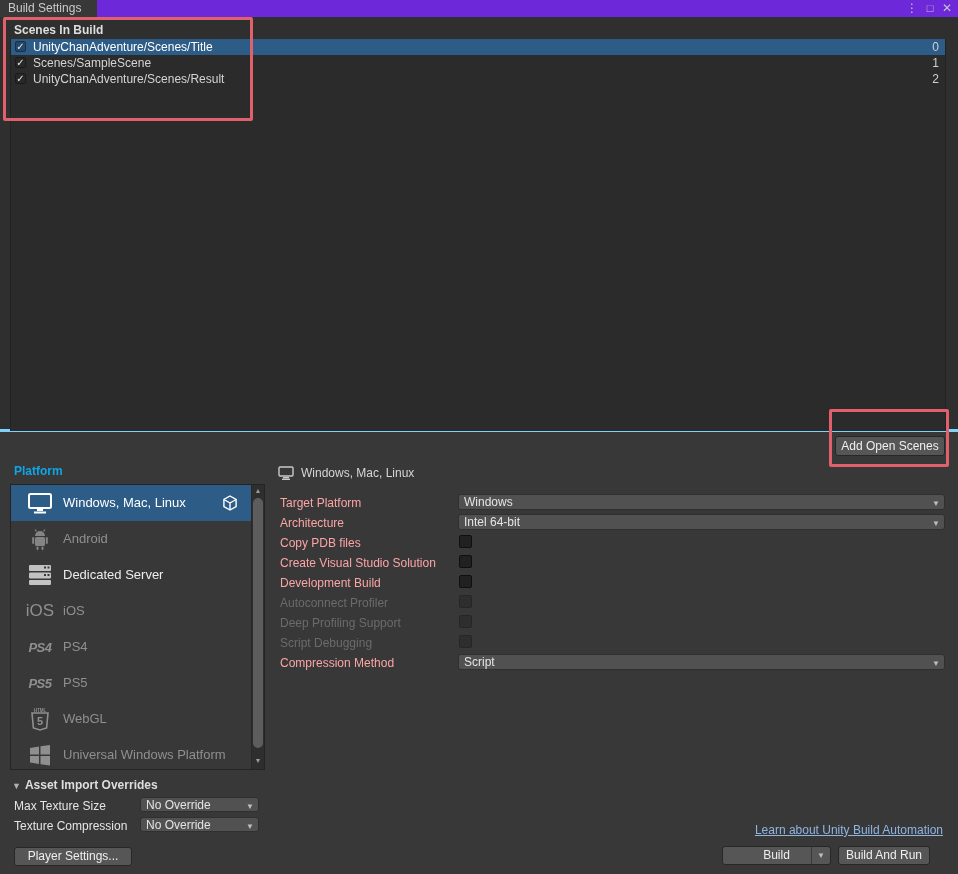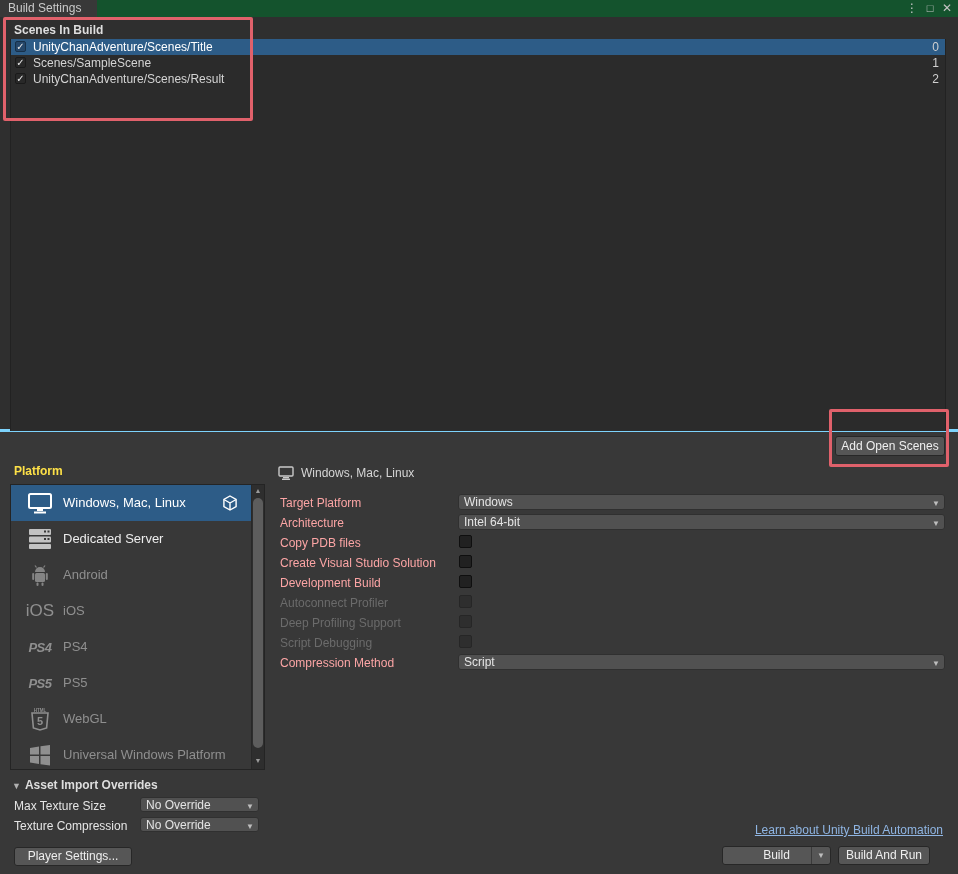--- a/index.html
+++ b/index.html
@@ -1,21 +1,21 @@
 <!DOCTYPE html>
 <html><head>
 <meta charset="utf-8">
 <style>
   * { margin:0; padding:0; box-sizing:border-box; }
   html,body { background:#1e1e1e; }
   body { font-family:"Liberation Sans","DejaVu Sans",sans-serif; font-size:12px; color:#c9c9c9; }
   #window { position:relative; width:958px; height:874px; background:#383838; overflow:hidden; }
 
   
-  .topbar { position:absolute; left:0; top:0; width:958px; height:17px; background:#14532d; }
+  .topbar { position:absolute; left:0; top:0; width:958px; height:17px; background:#6d28d9; }
   .tab { position:absolute; left:0; top:0; width:97px; height:17px; background:#383838;
          color:#cacaca; font-size:12px; line-height:17px; padding-left:8px; }
   .winctl { position:absolute; top:0; height:17px; line-height:16px; color:#c4c4c4; font-size:12px;
             text-align:center; width:16px; cursor:default; }
   .winctl.menu  { right:38px; }
   .winctl.maxi  { right:20px; font-size:11px; }
   .winctl.close { right:3px; }
 
   
   .scenes-region { position:absolute; left:0; top:17px; width:958px; height:415px;
@@ -35,21 +35,21 @@
   .add-open-scenes { position:absolute; left:835px; top:436px; width:110px; height:20px;
         background:#565656; border:1px solid #272727; border-radius:3px; color:#efefef;
         font-size:12px; line-height:18px; text-align:center; cursor:default; }
 
   
   .ann { position:absolute; border:3px solid #e0616b; border-radius:2px; z-index:50; pointer-events:none; }
   .ann1 { left:3px; top:17px; width:250px; height:104px; }
   .ann2 { left:829px; top:409px; width:120px; height:58px; }
 
   
-  .platform-header { position:absolute; left:14px; top:464px; font-weight:bold; color:#fde047; }
+  .platform-header { position:absolute; left:14px; top:464px; font-weight:bold; color:#0ea5e9; }
   .platform-list { position:absolute; left:10px; top:484px; width:255px; height:286px;
                    background:#383838; border:1px solid #242424; overflow:hidden; }
   .plat-row { position:relative; width:100%; height:36px; }
   .plat-row.selected { background:#2d5c87; }
   .plat-icon { position:absolute; left:10px; top:0; width:38px; height:36px;
                display:flex; align-items:center; justify-content:center; }
   .plat-label { position:absolute; left:52px; top:0; line-height:36px; font-size:13px; color:#8f8f8f; }
   .plat-row.enabled .plat-label { color:#ededed; }
   .plat-row.selected .plat-label { color:#ffffff; }
   .logo-text { font-weight:bold; color:#8f8f8f; letter-spacing:-0.5px; font-size:13px; font-style:italic; }
@@ -150,51 +150,51 @@
       </span>
       <span class="plat-label">Windows, Mac, Linux</span>
       <span class="unity-badge">
         <svg width="16" height="16" viewBox="0 0 16 16">
           <path d="M8 1 L14.1 4.5 V11.5 L8 15 L1.9 11.5 V4.5 Z" fill="none" stroke="#ffffff" stroke-width="1.4"></path>
           <path d="M8 8 L8 15 M8 8 L14.1 4.5 M8 8 L1.9 4.5" stroke="#ffffff" stroke-width="1.4" fill="none"></path>
         </svg>
       </span>
     </div>
 
-    <div class="plat-row enabled">
-      <span class="plat-icon">
-        <svg width="24" height="22" viewBox="0 0 24 22">
-          <rect x="1" y="1" width="22" height="6" rx="1" fill="#c2c2c2"></rect>
-          <rect x="1" y="8.5" width="22" height="6" rx="1" fill="#c2c2c2"></rect>
-          <rect x="1" y="16" width="22" height="5" rx="1" fill="#c2c2c2"></rect>
-          <rect x="16" y="2.5" width="2" height="2" fill="#383838"></rect>
-            <rect x="19.5" y="2.5" width="2" height="2" fill="#383838"></rect>
-          <rect x="16" y="10" width="2" height="2" fill="#383838"></rect>
-            <rect x="19.5" y="10" width="2" height="2" fill="#383838"></rect>
-        </svg>
-      </span>
-      <span class="plat-label">Dedicated Server</span>
-    </div>
-
     <div class="plat-row">
       <span class="plat-icon">
         <svg width="24" height="24" viewBox="0 0 24 24">
           <path d="M7 9 a5 5 0 0 1 10 0 z" fill="#848484"></path>
           <line x1="8.5" y1="4.5" x2="7" y2="2.5" stroke="#848484" stroke-width="1.2"></line>
           <line x1="15.5" y1="4.5" x2="17" y2="2.5" stroke="#848484" stroke-width="1.2"></line>
           <rect x="7" y="10" width="10" height="9" rx="1.5" fill="#848484"></rect>
           <rect x="4.2" y="10" width="2" height="7" rx="1" fill="#848484"></rect>
           <rect x="17.8" y="10" width="2" height="7" rx="1" fill="#848484"></rect>
           <rect x="8.5" y="19.5" width="2" height="3.5" rx="1" fill="#848484"></rect>
           <rect x="13.5" y="19.5" width="2" height="3.5" rx="1" fill="#848484"></rect>
         </svg>
       </span>
       <span class="plat-label">Android</span>
     </div>
 
+    <div class="plat-row enabled">
+      <span class="plat-icon">
+        <svg width="24" height="22" viewBox="0 0 24 22">
+          <rect x="1" y="1" width="22" height="6" rx="1" fill="#c2c2c2"></rect>
+          <rect x="1" y="8.5" width="22" height="6" rx="1" fill="#c2c2c2"></rect>
+          <rect x="1" y="16" width="22" height="5" rx="1" fill="#c2c2c2"></rect>
+          <rect x="16" y="2.5" width="2" height="2" fill="#383838"></rect>
+            <rect x="19.5" y="2.5" width="2" height="2" fill="#383838"></rect>
+          <rect x="16" y="10" width="2" height="2" fill="#383838"></rect>
+            <rect x="19.5" y="10" width="2" height="2" fill="#383838"></rect>
+        </svg>
+      </span>
+      <span class="plat-label">Dedicated Server</span>
+    </div>
+
     <div class="plat-row">
       <span class="plat-icon">
         <span class="ios-text">iOS</span>
       </span>
       <span class="plat-label">iOS</span>
     </div>
 
     <div class="plat-row">
       <span class="plat-icon">
         <span class="logo-text">PS4</span>

